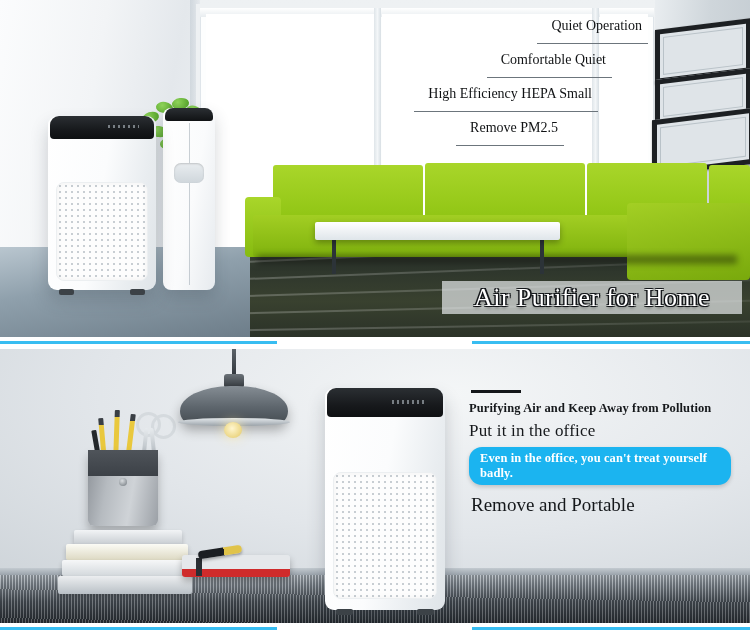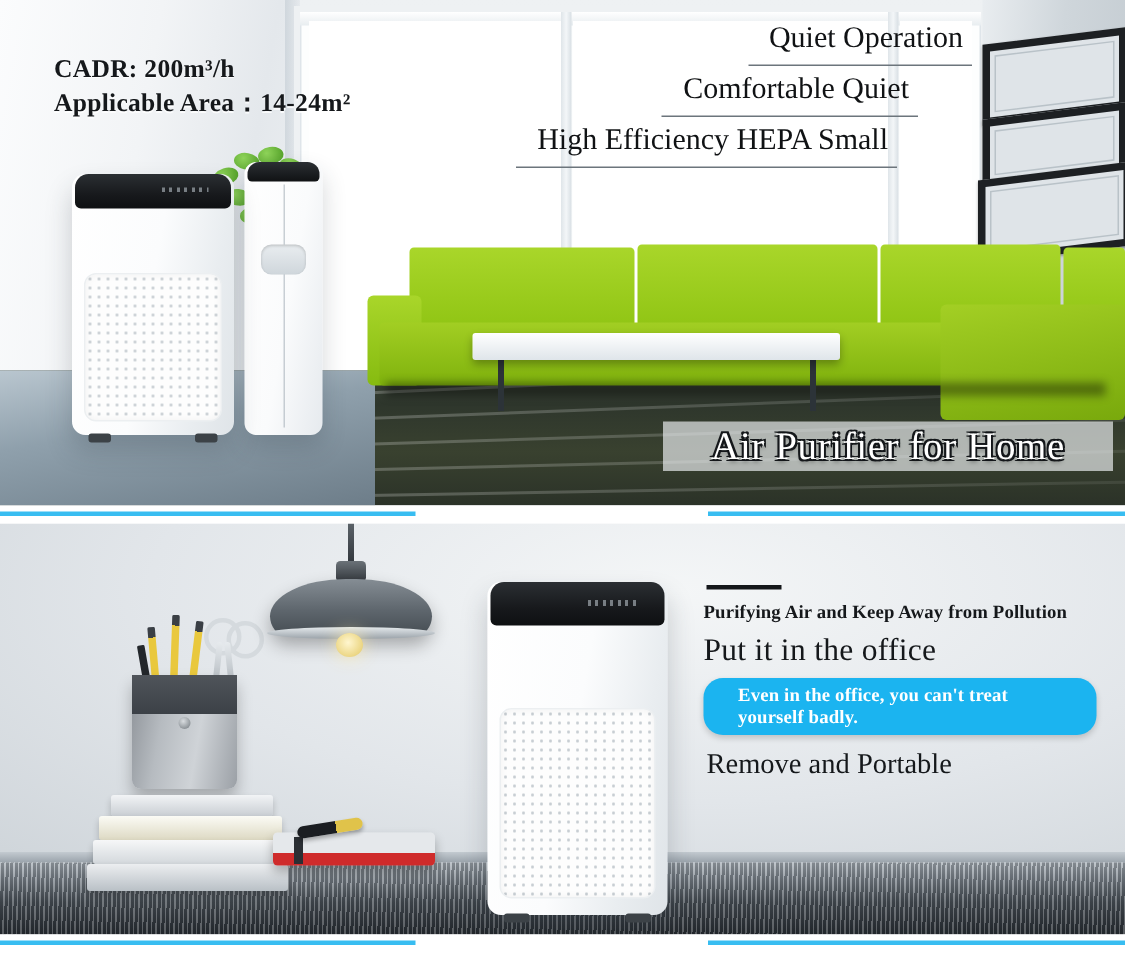--- a/index.html
+++ b/index.html
@@ -79,21 +79,21 @@
        background:linear-gradient(180deg,#e9edf0,#cfd6db);box-shadow:0 1px 2px rgba(0,0,0,.18) inset;}
   .slim .seam{position:absolute;left:50%;top:8%;bottom:3%;width:1px;background:rgba(150,162,172,.5);}
 
   
   .specs{position:absolute;left:36px;top:34px;color:#15181b;z-index:6;}
   .specs div{font-size:17px;line-height:23px;letter-spacing:.2px;font-weight:700;
        text-shadow:0 1px 0 rgba(255,255,255,.8);}
 
   
   .features{position:absolute;left:330px;top:10px;width:330px;text-align:right;z-index:6;}
-  .feat{display:block;font-size:20px;line-height:31px;color:#101214;white-space:nowrap;}
+  .feat{display:block;font-size:14px;line-height:31px;color:#101214;white-space:nowrap;}
   .feat span{display:inline-block;padding:0 6px 2px 14px;border-bottom:1px solid #6c757c;}
   .feat.f1{padding-right:12px;}
   .feat.f2{padding-right:48px;}
   .feat.f3{padding-right:62px;}
   .feat.f4{padding-right:96px;}
 
   
   .sofa{position:absolute;left:245px;top:155px;width:505px;height:125px;z-index:3;}
   .cush{position:absolute;border-radius:3px;background:linear-gradient(180deg,#a9d62a,#8fc413);}
   .sofa-base{position:absolute;left:8px;top:60px;width:470px;height:42px;border-radius:3px;
@@ -172,23 +172,23 @@
        box-shadow:0 4px 7px rgba(0,0,0,.28);}
   .nb-band{position:absolute;left:196px;top:558px;width:6px;height:18px;background:#2b2f34;z-index:6;}
   .pen{position:absolute;left:198px;top:548px;width:44px;height:8px;border-radius:4px;z-index:7;
        background:linear-gradient(90deg,#1b1e22 0 26px,#e0c34a 26px 100%);
        transform:rotate(-9deg);box-shadow:0 2px 3px rgba(0,0,0,.3);}
 
   
   .office-text{position:absolute;left:469px;top:390px;width:262px;z-index:8;}
   .rule{width:50px;height:3px;background:#14171a;margin:0 0 8px 2px;}
   .t-sub{font-size:12.5px;font-weight:700;color:#15181b;letter-spacing:.1px;margin-bottom:5px;}
-  .t-big{font-size:21px;color:#15181b;letter-spacing:.2px;margin-bottom:6px;}
+  .t-big{font-size:17px;color:#15181b;letter-spacing:.2px;margin-bottom:6px;}
   .pill{display:inline-block;background:#1bb4f0;color:#fff;border-radius:13px;
-       font-size:12.5px;font-weight:700;padding:4px 23px;letter-spacing:.1px;
+       font-size:12.5px;font-weight:700;padding:4px 11px;letter-spacing:.1px;
        box-shadow:0 2px 4px rgba(0,0,0,.18);}
   .t-big2{font-size:19px;color:#15181b;margin:9px 0 7px 2px;}
   .pill2{margin-left:14px;}
 </style>
 </head>
 <body>
 
 <div class="page">
 
   <div class="panel-home">
@@ -258,29 +258,26 @@
       <div class="foot" style="left:10%;"></div>
       <div class="foot" style="right:10%;"></div>
     </div>
     <div class="slim" style="left:163px;top:108px;width:52px;height:182px;z-index:6;">
       <div class="body"></div>
       <div class="cap"></div>
       <div class="seam"></div>
       <div class="handle"></div>
     </div>
 
-    <div class="specs">
-      <div>CADR: 200m³/h</div>
-      <div>Applicable Area：14-24m²</div>
-    </div>
 
     <div class="features">
       <div class="feat f1"><span>Quiet Operation</span></div>
       <div class="feat f2"><span>Comfortable Quiet</span></div>
       <div class="feat f3"><span>High Efficiency HEPA Small</span></div>
+      <div class="feat f4"><span>Remove PM2.5</span></div>
     </div>
 
     <div class="headline">
       <span>Air Purifier for Home</span>
     </div>
   </div>
 
   <div class="divider div-mid">
     <div class="ln ln-a"></div>
       <div class="ln ln-b"></div>

